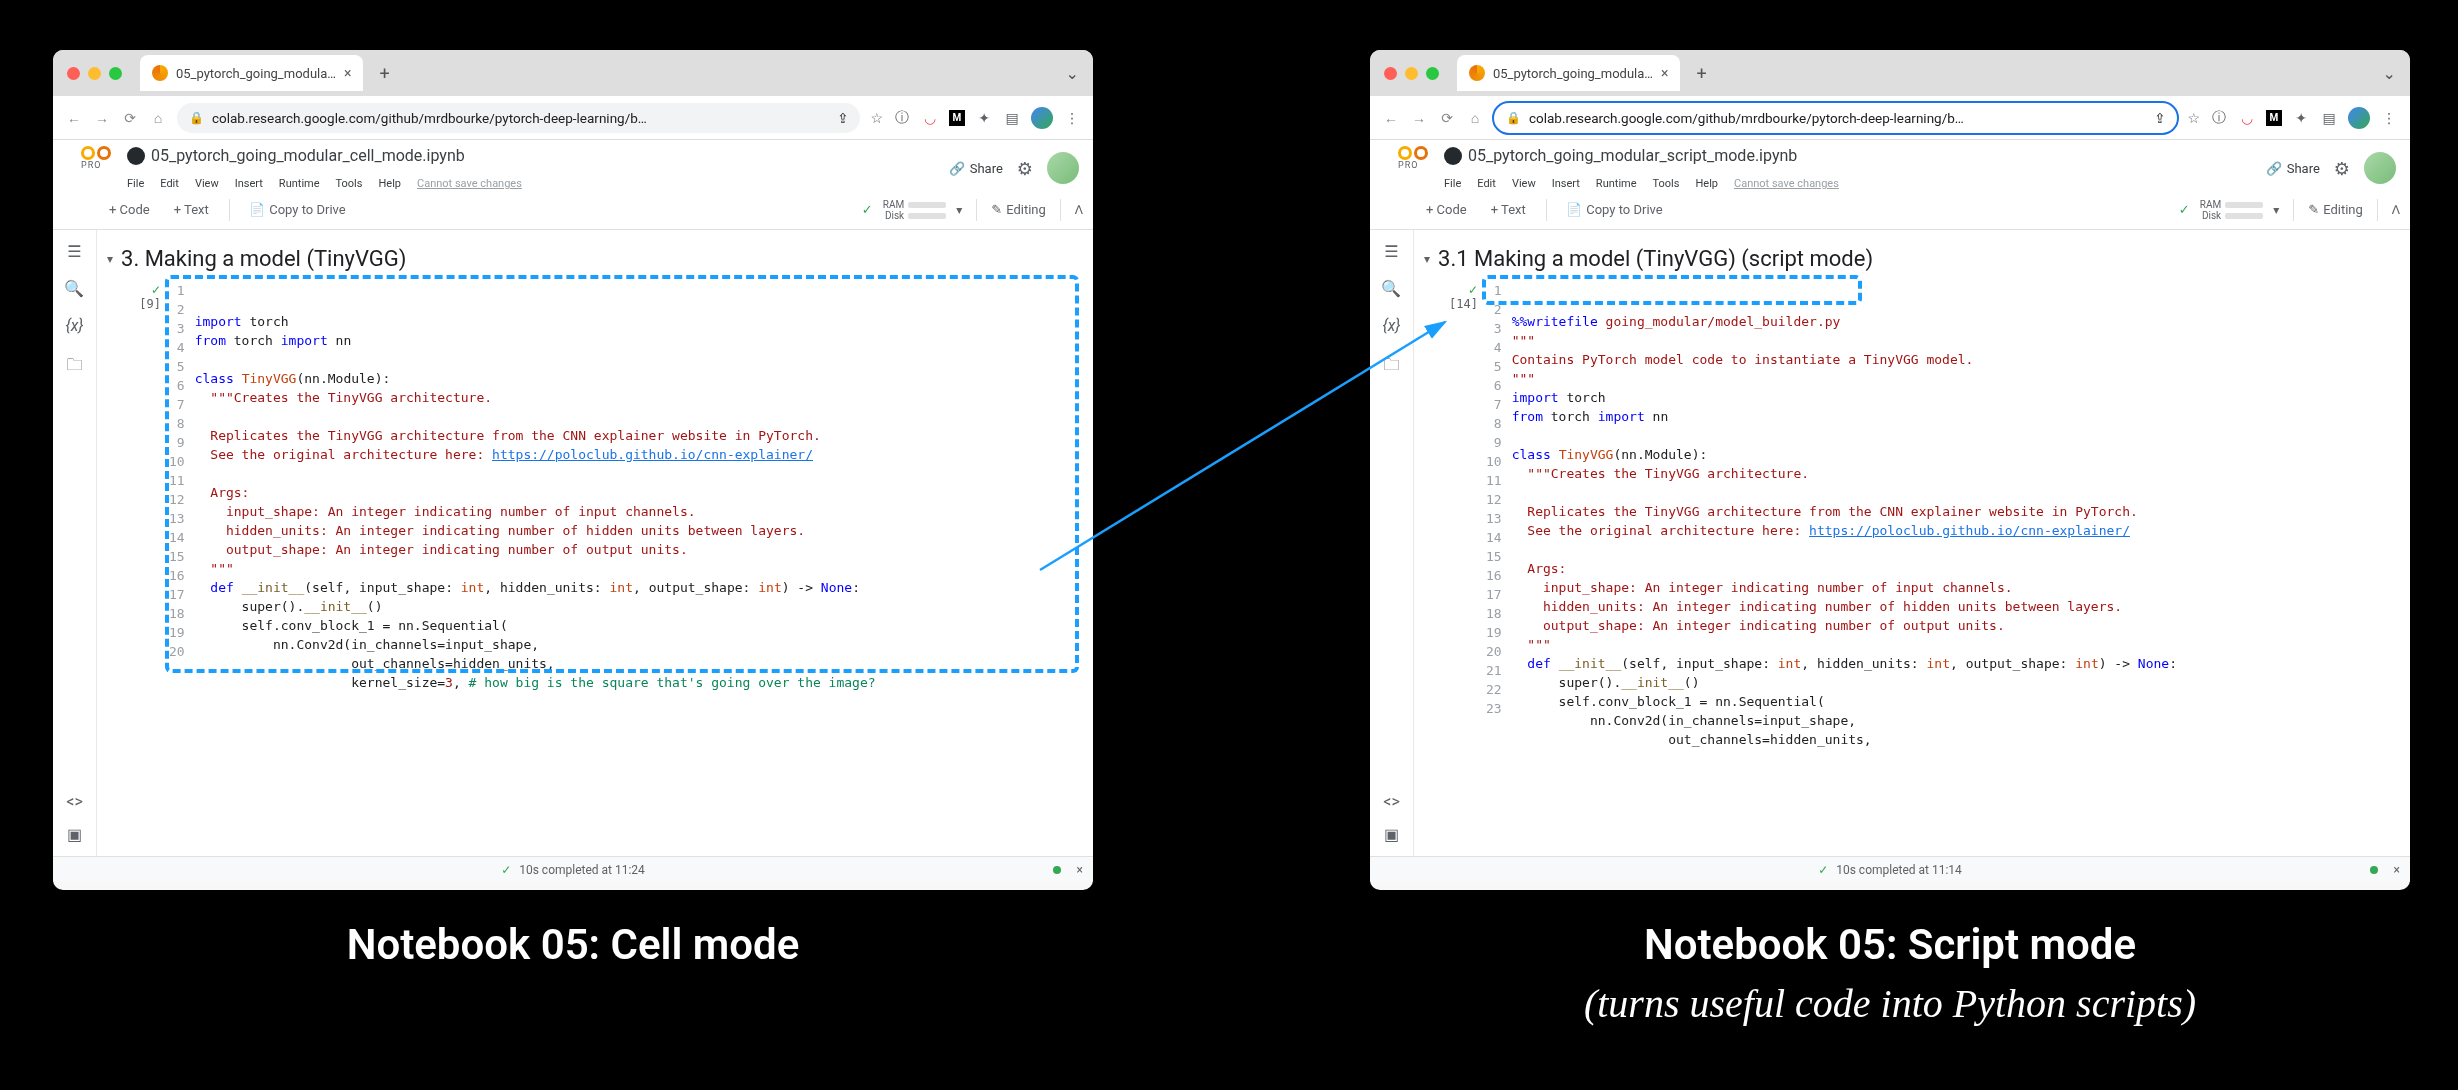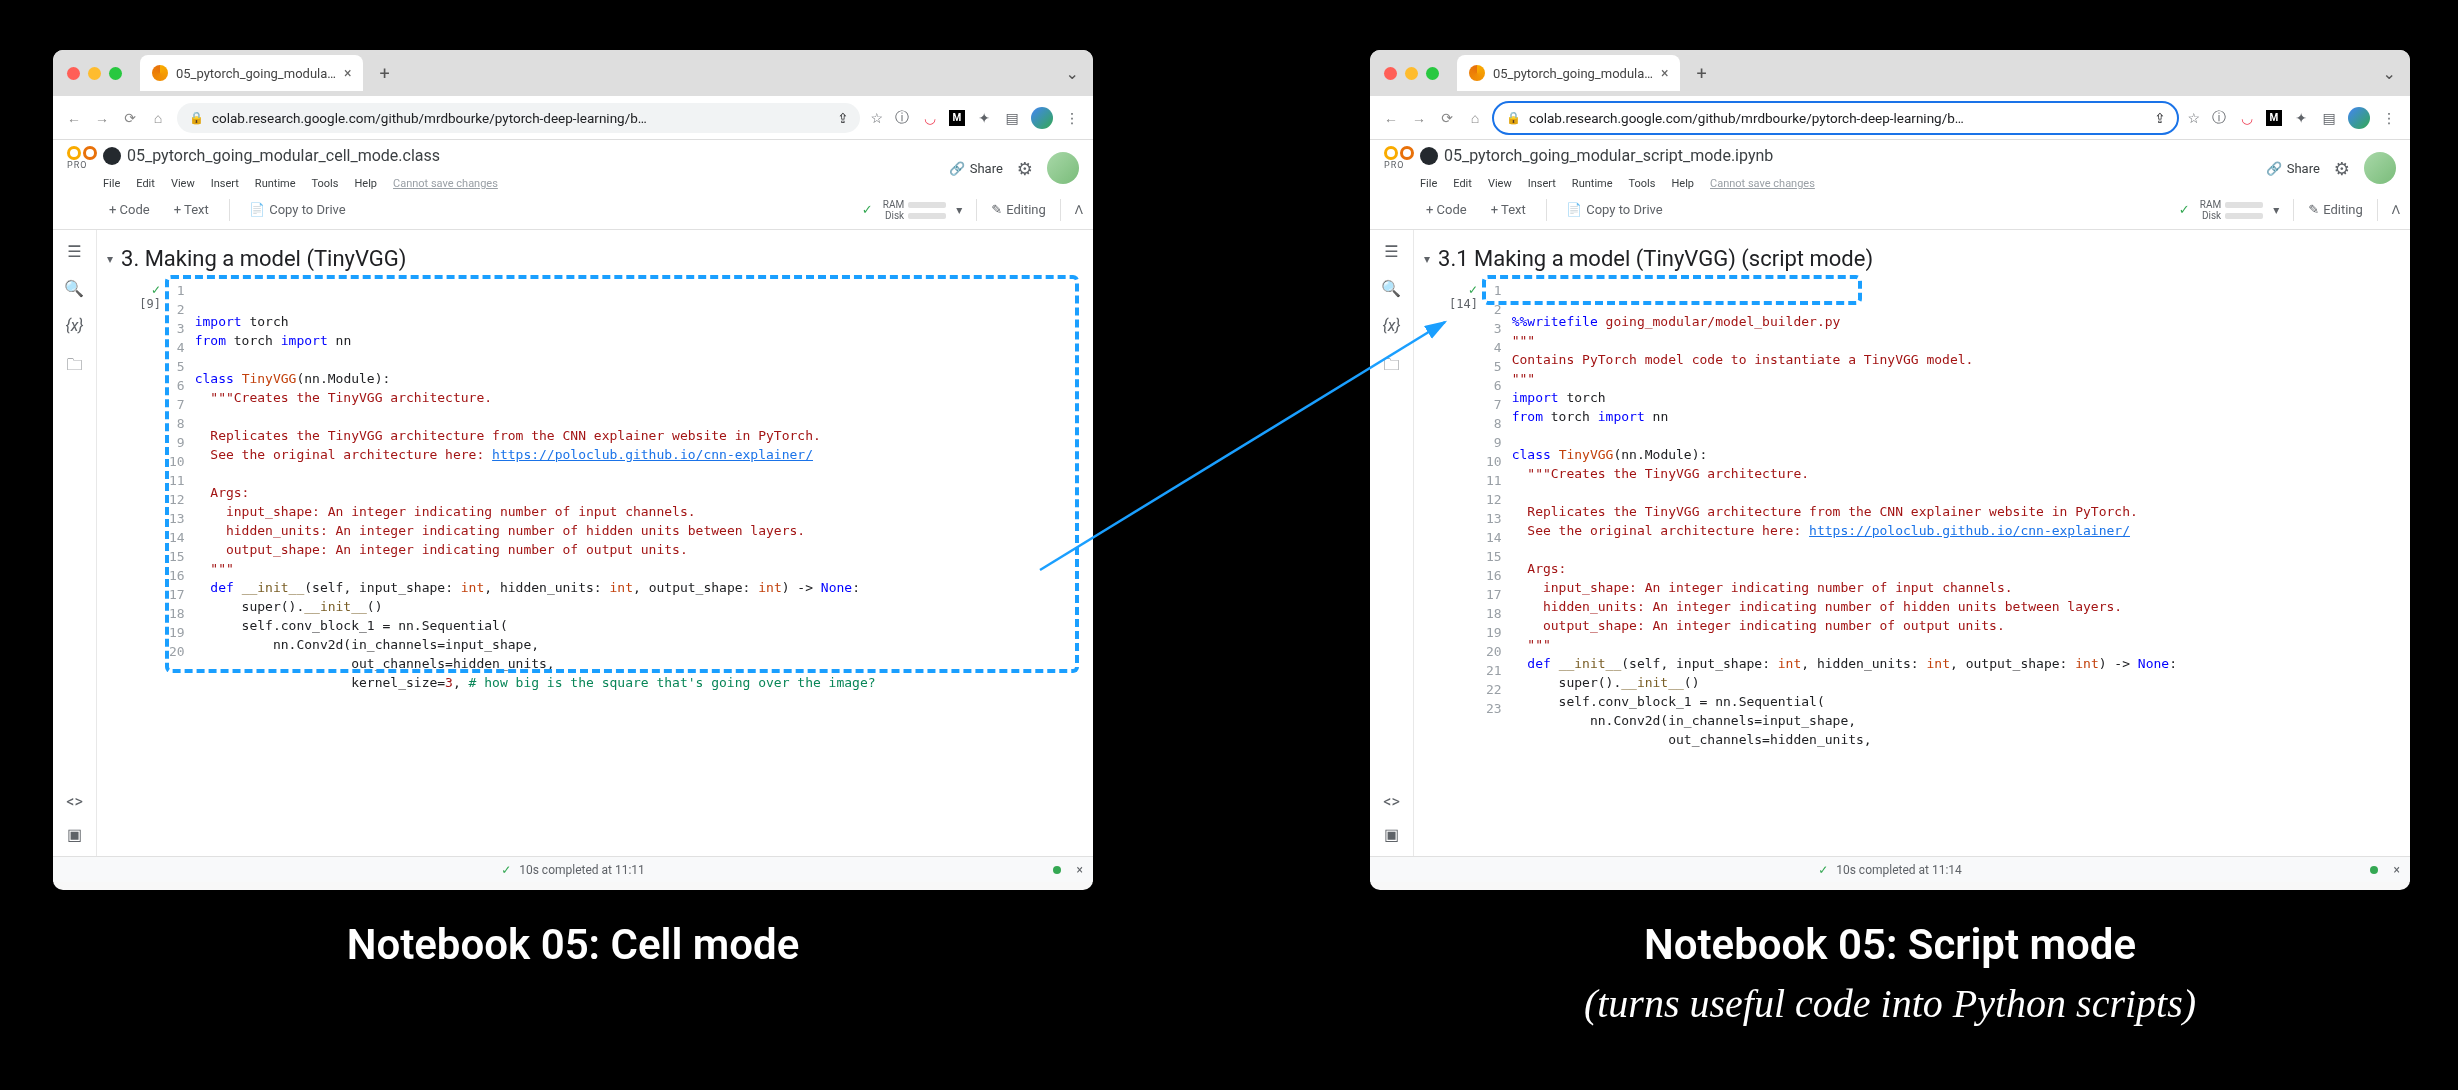--- a/index.html
+++ b/index.html
@@ -73,22 +73,22 @@
   .url .lock{font-size:12px;color:#5f6368;}
   .url .text{flex:1; white-space:nowrap; overflow:hidden; text-overflow:ellipsis;}
   .ext { display:flex; gap:10px; align-items:center; }
   .ext span{width:18px;height:18px;display:inline-flex;align-items:center;justify-content:center;font-size:14px;color:#5f6368;}
   .ext .m{background:#000;color:#fff;font-size:10px;font-weight:bold;width:16px;height:16px;}
   .ext .avatar{width:22px;height:22px;border-radius:50%;background:linear-gradient(135deg,#4285f4,#34a853);}
 
   
   .colab-head {
     background:#fff;
-    padding: 6px 14px 0 14px;
-    display:flex; align-items:flex-start; justify-content:flex-end;
+    padding: 6px 14px 0 28px;
+    display:flex; align-items:flex-start; gap:10px;justify-content:flex-end;
   }
   .co-logo { width:36px; }
   .co-logo .rings{display:flex;gap:2px;}
   .co-logo .ring{width:14px;height:14px;border:3px solid #f9ab00;border-radius:50%;}
   .co-logo .pro{font-size:9px;color:#5f6368;letter-spacing:1px;}
   .co-title-area{flex:1;}
   .co-title{font-size:16px;color:#3c4043;display:flex;align-items:center;gap:6px;}
   .co-title .gh{width:18px;height:18px;border-radius:50%;background:#24292e;display:inline-flex;align-items:center;justify-content:center;color:#fff;font-size:11px;}
   .co-menu{display:flex;gap:16px;font-size:11px;color:#3c4043;margin-top:12px;}
   .co-menu .cant{color:#9aa0a6;text-decoration:underline;}
@@ -206,21 +206,21 @@
     <div class="co-logo">
       <div class="rings">
           <div class="ring"></div>
           <div class="ring" style="border-color:#e8710a;"></div>
         </div>
       <div class="pro">PRO</div>
     </div>
     <div class="co-title-area">
       <div class="co-title">
         <span class="gh">  </span>
-        <span>05_pytorch_going_modular_cell_mode.class</span>
+        <span>05_pytorch_going_modular_cell_mode.ipynb</span>
       </div>
       <div class="co-menu">
         <span>File</span>
         <span>Edit</span>
         <span>View</span>
         <span>Insert</span>
         <span>Runtime</span>
         <span>Tools</span>
         <span>Help</span>
         <span class="cant">Cannot save changes</span>
@@ -304,21 +304,21 @@
               </div>
             <div class="src" id="src-left"><div><span class="kw">import</span> torch</div><div><span class="kw">from</span> torch <span class="kw">import</span> nn</div><div>&nbsp;</div><div><span class="kw">class</span> <span class="cls">TinyVGG</span>(nn.Module):</div><div>  <span class="str">"""Creates the TinyVGG architecture.</span></div><div>&nbsp;</div><div>  <span class="str">Replicates the TinyVGG architecture from the CNN explainer website in PyTorch.</span></div><div>  <span class="str">See the original architecture here: </span><span class="lnk">https://poloclub.github.io/cnn-explainer/</span></div><div>&nbsp;</div><div>  <span class="str">Args:</span></div><div>    <span class="str">input_shape: An integer indicating number of input channels.</span></div><div>    <span class="str">hidden_units: An integer indicating number of hidden units between layers.</span></div><div>    <span class="str">output_shape: An integer indicating number of output units.</span></div><div>  <span class="str">"""</span></div><div>  <span class="kw">def</span> <span class="fn">__init__</span>(self, input_shape: <span class="cls">int</span>, hidden_units: <span class="cls">int</span>, output_shape: <span class="cls">int</span>) -&gt; <span class="kw">None</span>:</div><div>      super().<span class="fn">__init__</span>()</div><div>      self.conv_block_1 = nn.Sequential(</div><div>          nn.Conv2d(in_channels=input_shape,</div><div>                    out_channels=hidden_units,</div><div>                    kernel_size=<span class="str">3</span>, <span class="cmt"># how big is the square that's going over the image?</span></div></div>
           </div>
         </div>
       </div>
     </div>
   </div>
 
   <div class="statusbar">
     <span class="green-check">✓</span>
-    <span>10s   completed at 11:11</span>
+    <span>10s   completed at 11:24</span>
     <span class="dot-g"></span>
     <span class="x">×</span>
   </div>
 </div>
 
 <div class="window right">
   <div class="titlebar">
     <div class="traffic">
       <div class="dot red"></div>
       <div class="dot yellow"></div>

